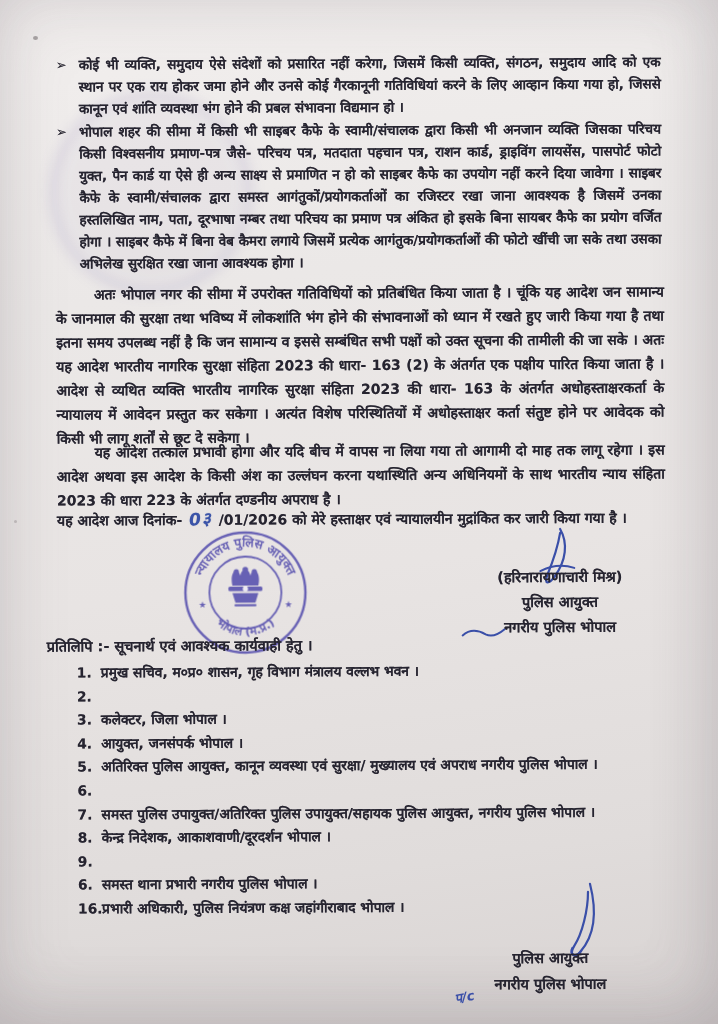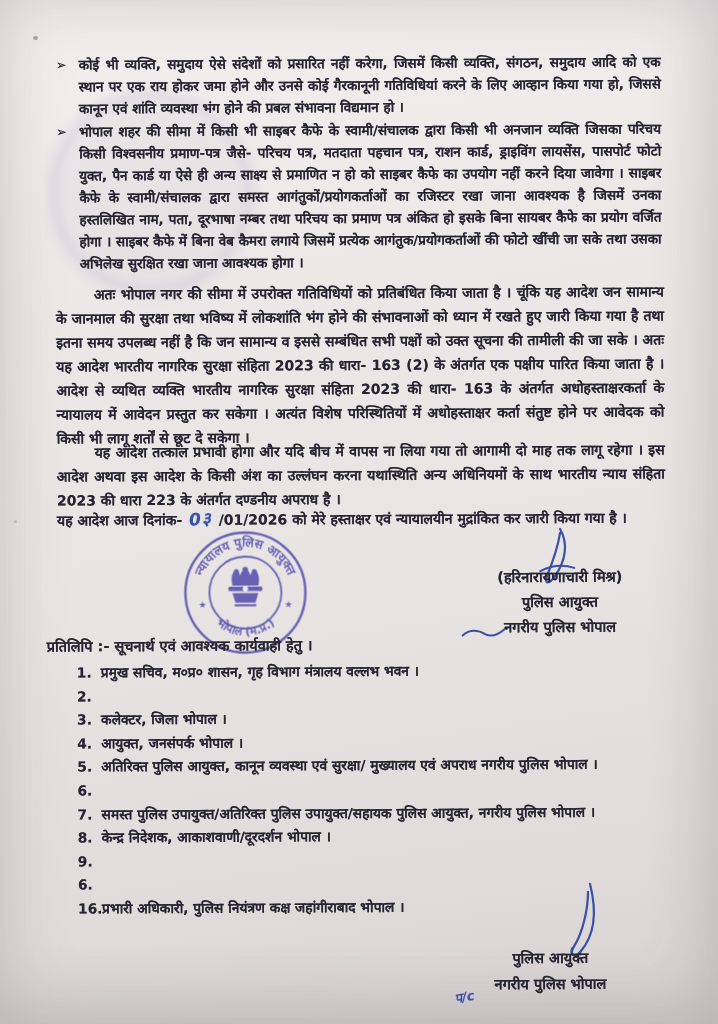--- a/index.html
+++ b/index.html
@@ -150,20 +150,21 @@
       </li>
         <li>
         <span class="num t">8.</span>
         <span class="t">केन्द्र निदेशक, आकाशवाणी/दूरदर्शन भोपाल ।</span>
       </li>
         <li>
         <span class="num t">9.</span>
       </li>
         <li>
         <span class="num t">6.</span>
+        <span class="t">समस्त थाना प्रभारी नगरीय पुलिस भोपाल ।</span>
       </li>
         <li>
         <span class="num t">16.</span>
         <span class="t">प्रभारी अधिकारी, पुलिस नियंत्रण कक्ष जहांगीराबाद भोपाल ।</span>
       </li>
       </ol>
 
     <svg class="ink" style="left:548px;top:883px;" width="50" height="78" viewBox="0 0 50 78">
       <path d="M40,2 C46,26 46,52 30,70 C25,76 18,74 24,64 C32,52 38,28 38,10" stroke-width="2.2"></path>
       <path d="M22,66 C18,73 26,76 31,69" stroke-width="2"></path>

